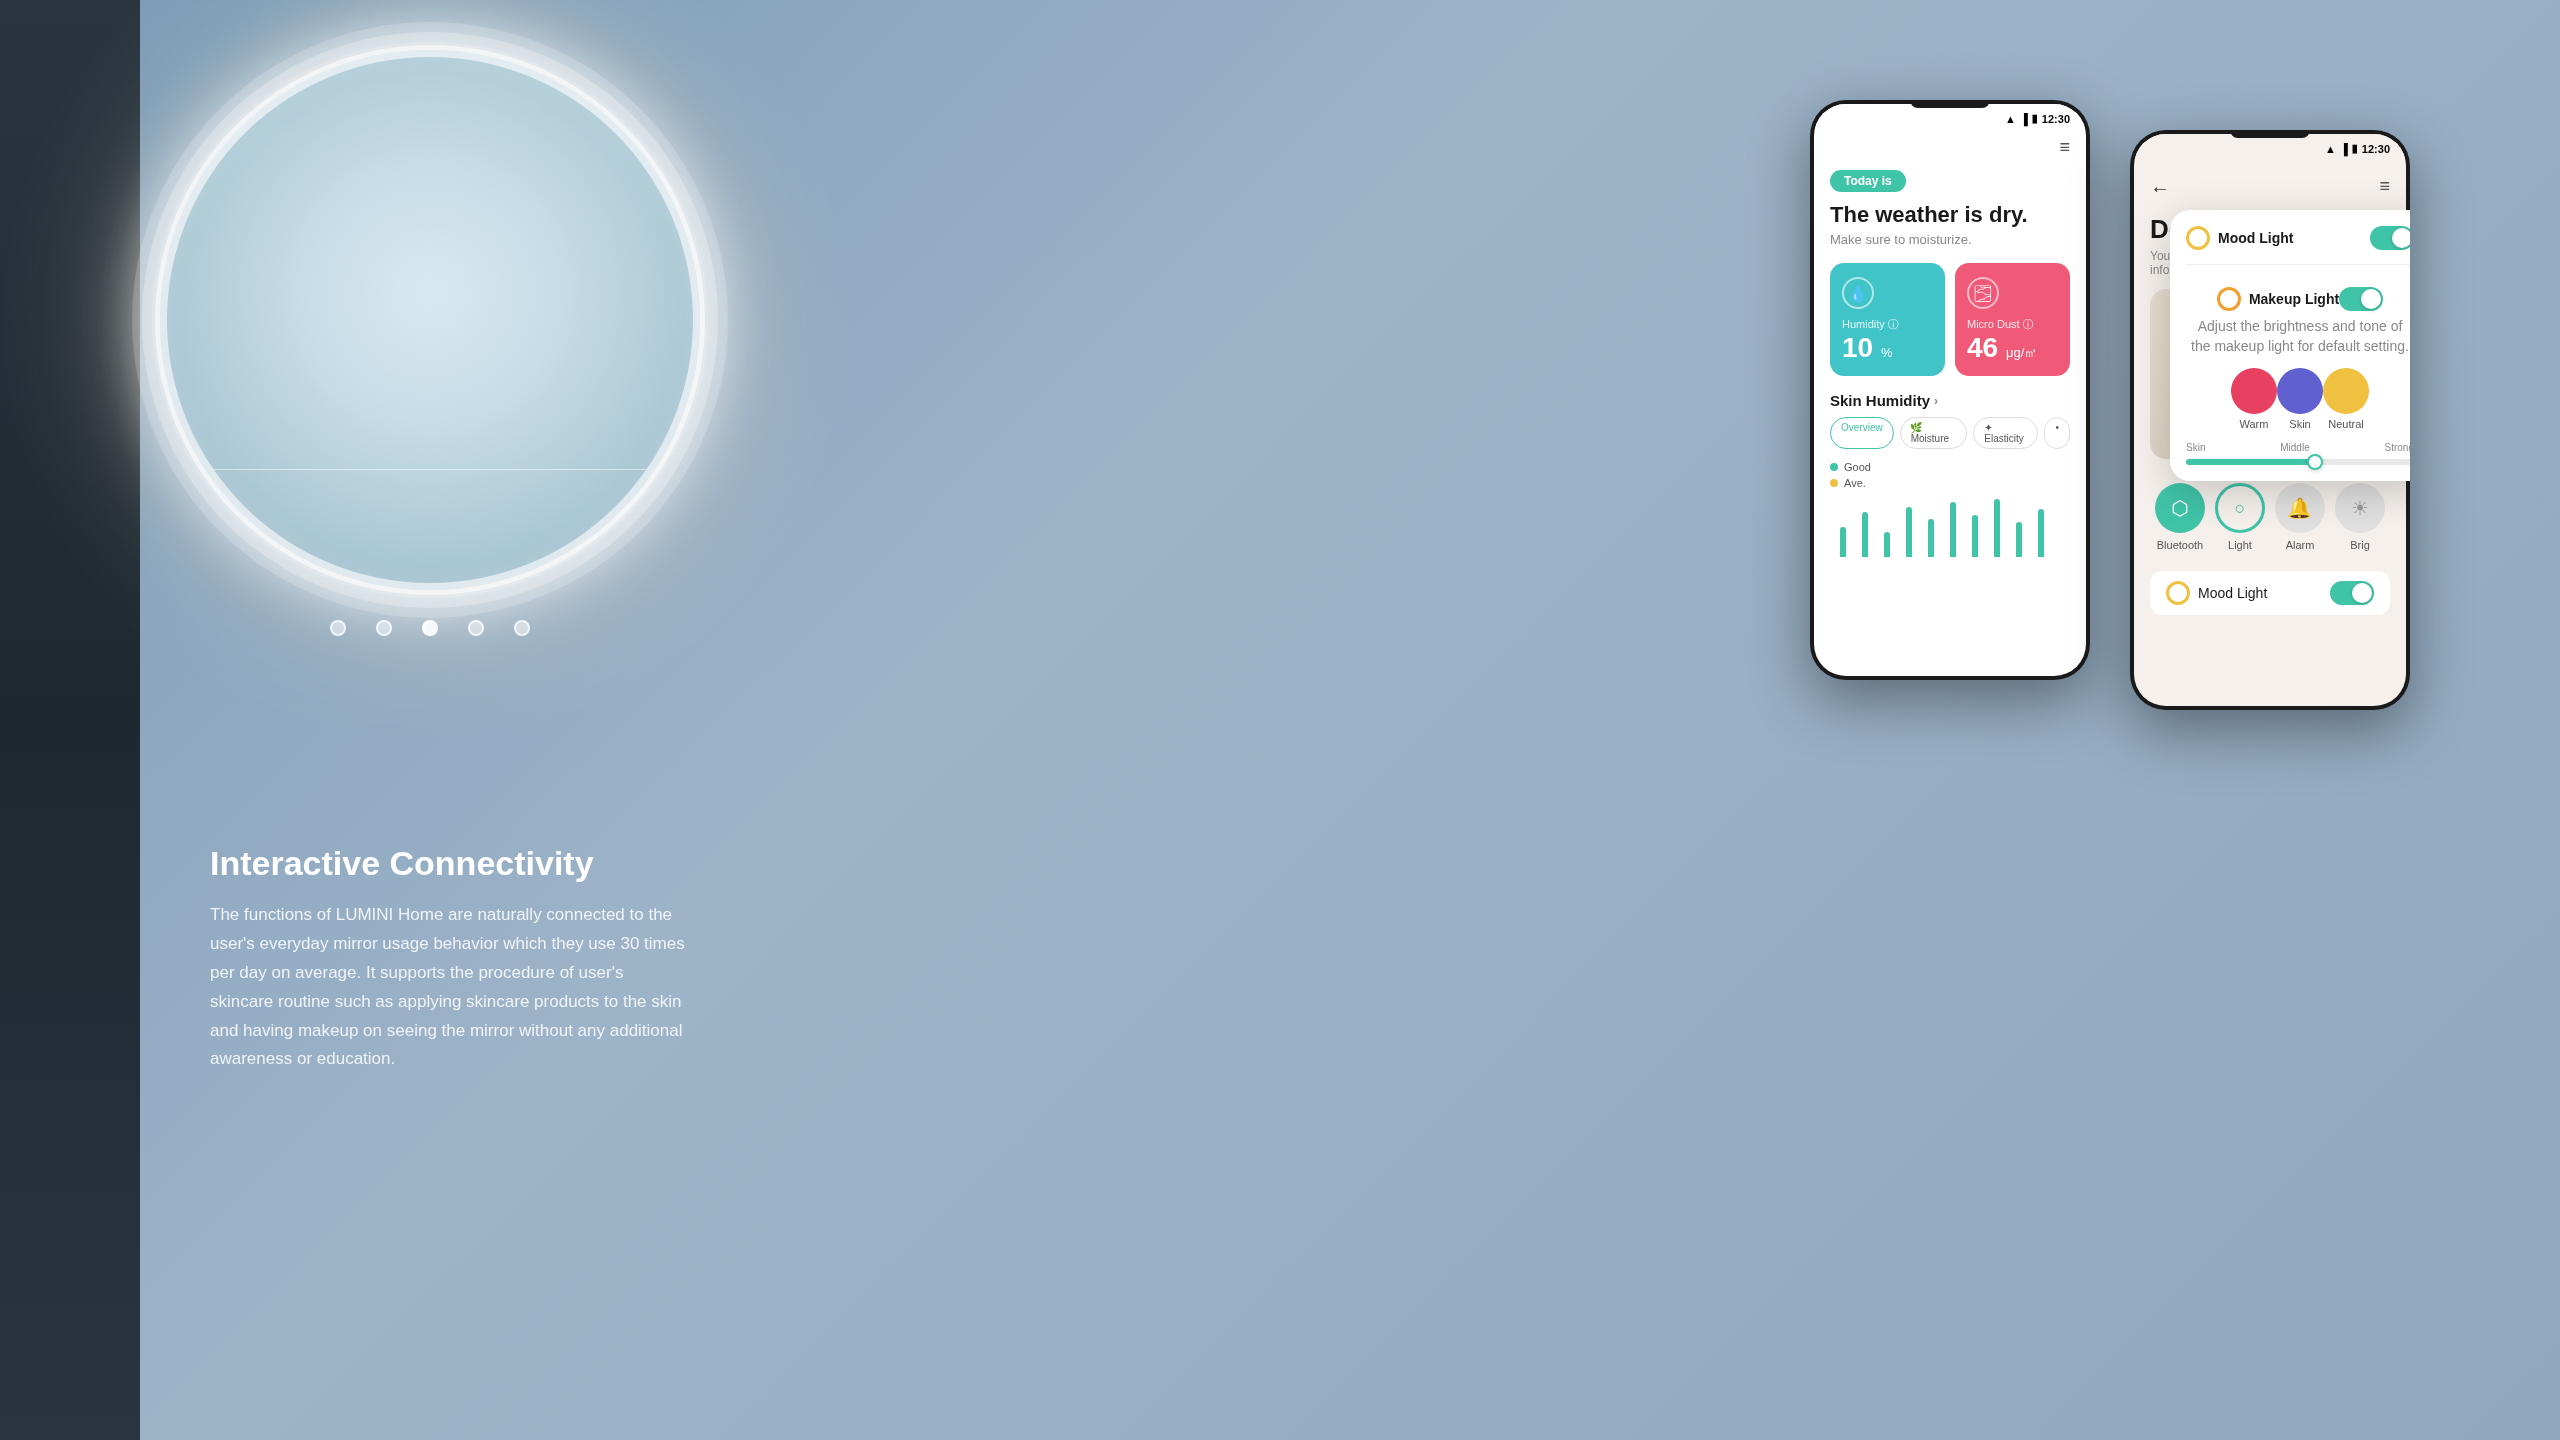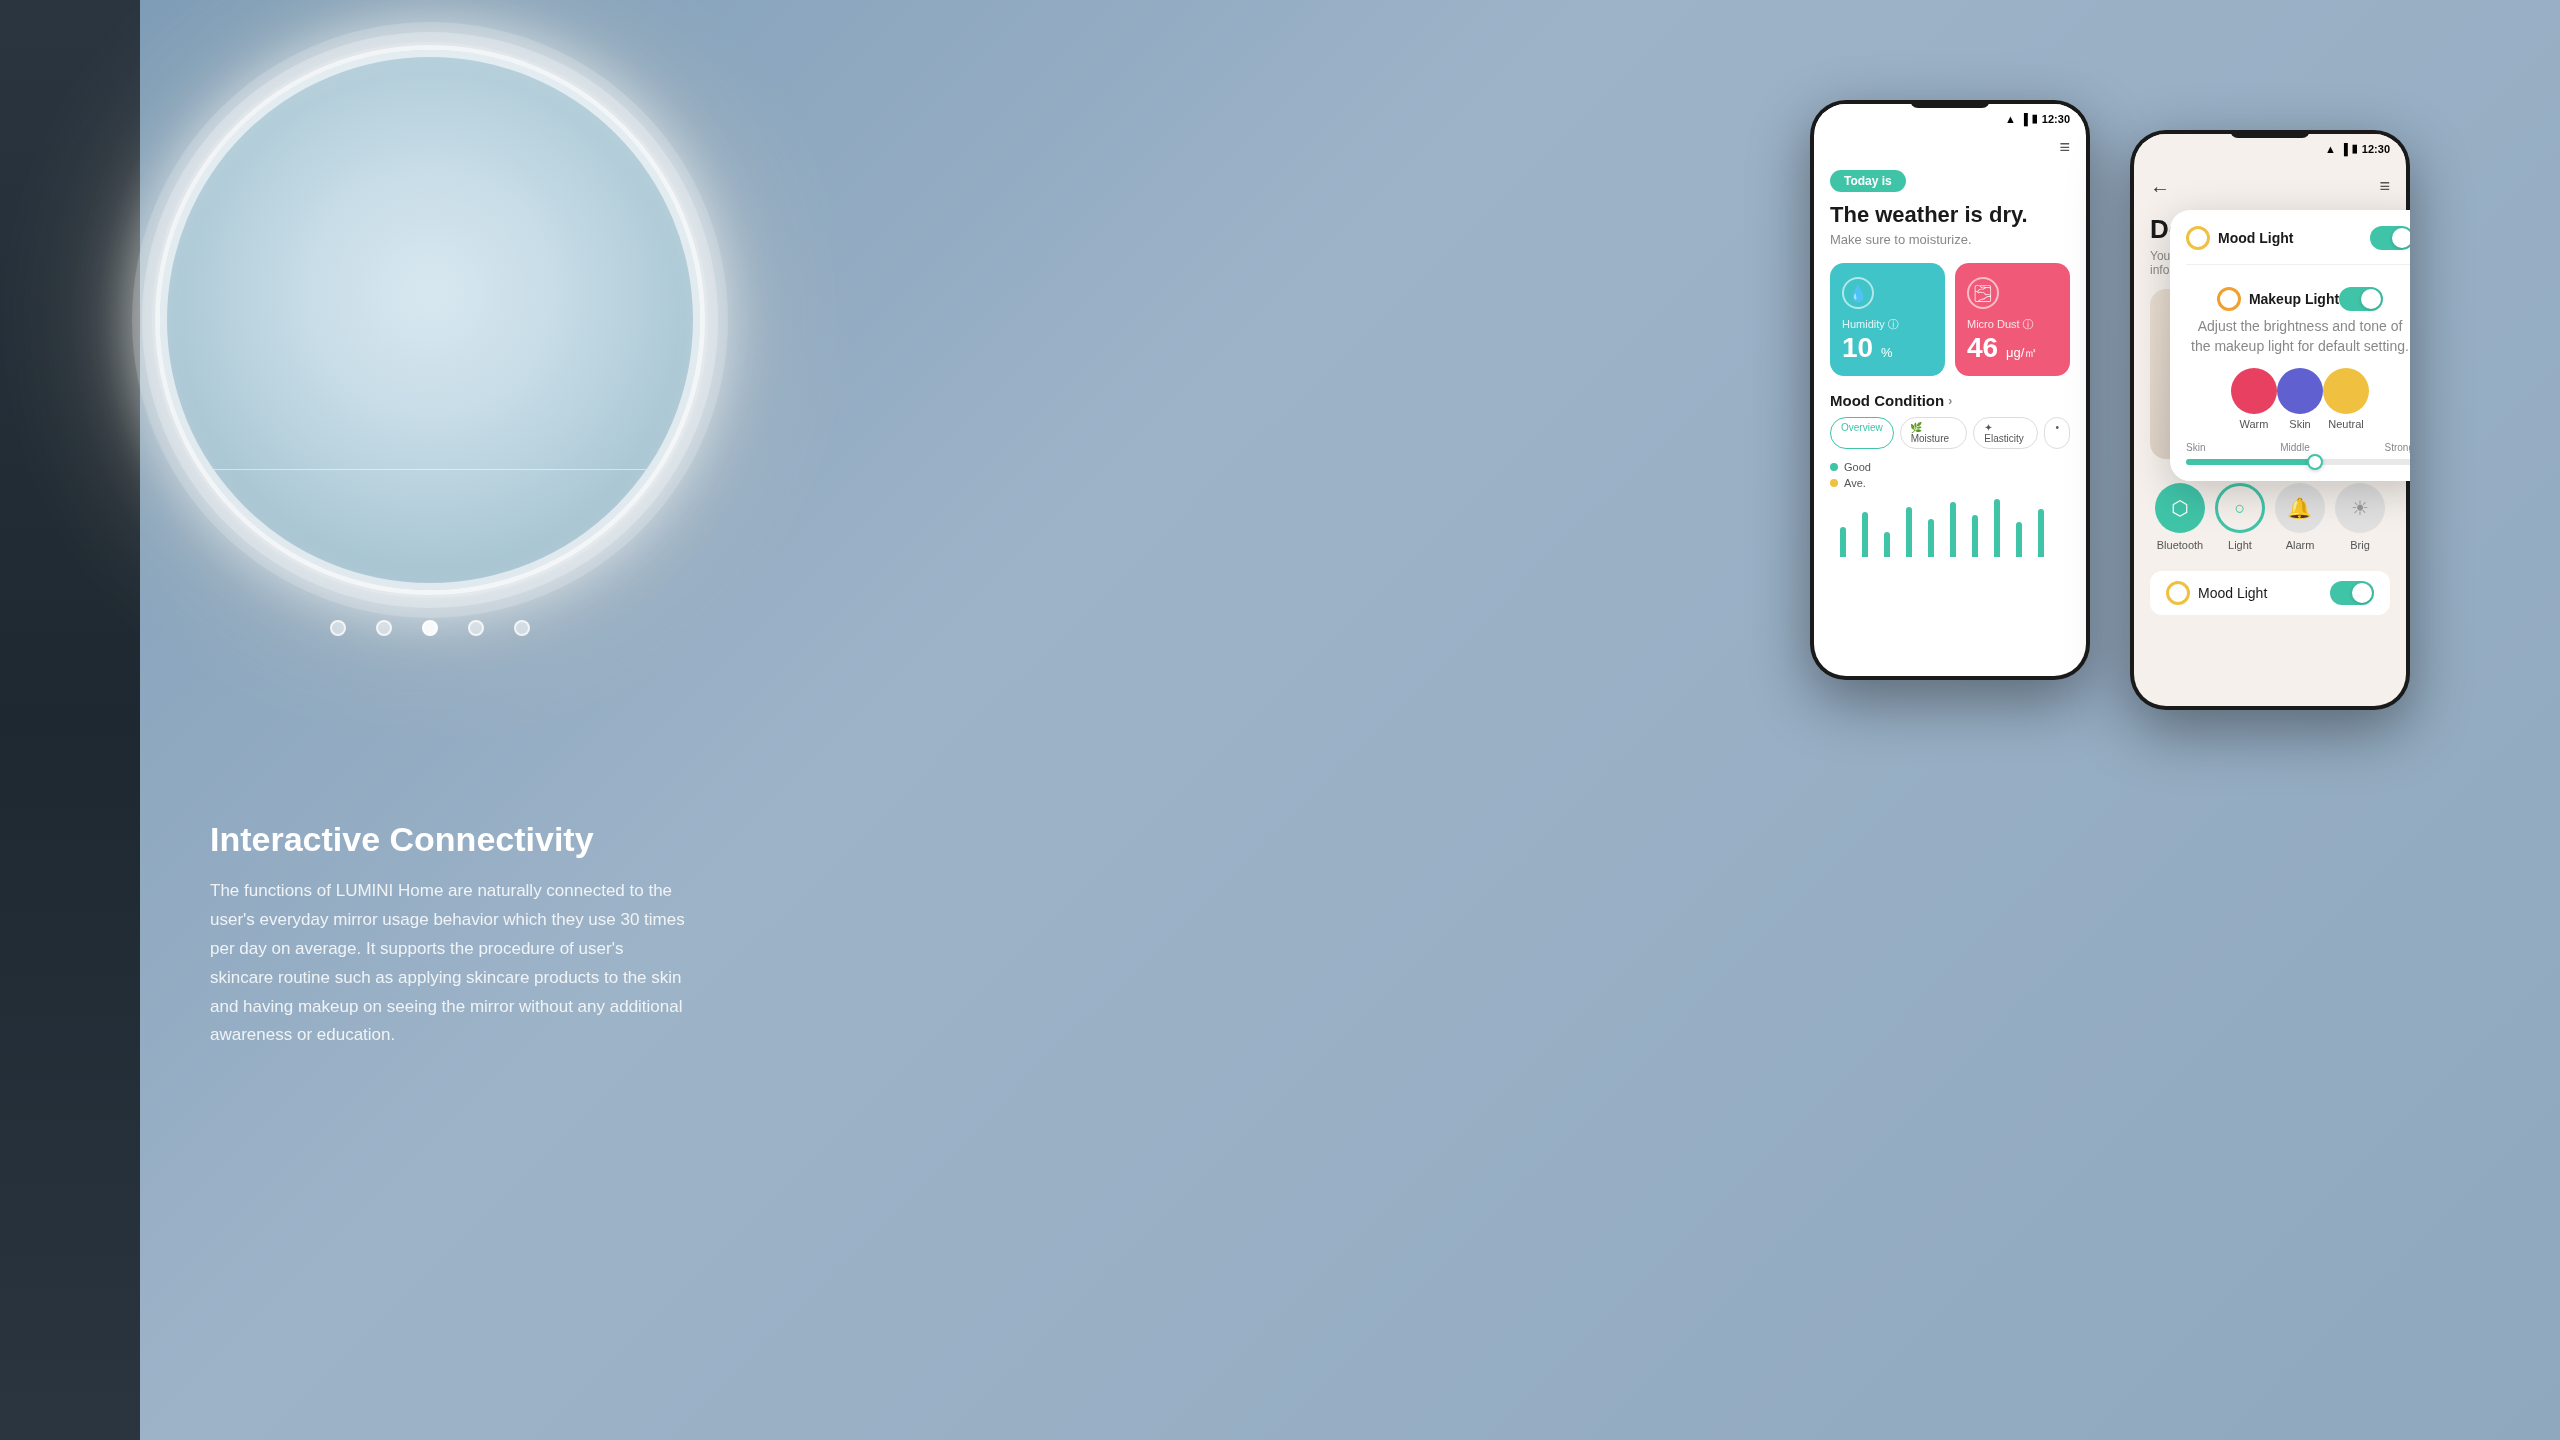--- a/index.html
+++ b/index.html
@@ -84,21 +84,21 @@
       border: 2px solid rgba(255,255,255,0.7);
     }
     .dot.active {
       background: rgba(255,255,255,0.9);
     }
 
     
     .text-section {
       position: absolute;
       left: 210px;
-      top: 820px;
+      top: 844px;
       width: 480px;
       color: white;
     }
     .text-section h2 {
       font-size: 34px;
       font-weight: 600;
       margin-bottom: 18px;
     }
     .text-section p {
       font-size: 17px;
@@ -578,21 +578,21 @@
           </div>
           <div class="card card-pink">
             <div class="card-icon">🌫</div>
             <div class="card-label">Micro Dust ⓘ</div>
             <div class="card-value">46 <span class="card-unit">μg/㎥</span></div>
           </div>
         </div>
 
         <div class="skin-section">
           <div class="skin-title">
-            <span>Mood Condition</span>
+            <span>Skin Humidity</span>
             <span class="arrow">›</span>
           </div>
           <div class="tabs-row">
             <div class="tab-pill active">Overview</div>
             <div class="tab-pill">🌿 Moisture</div>
             <div class="tab-pill">✦ Elasticity</div>
             <div class="tab-pill">•</div>
           </div>
         </div>
 

